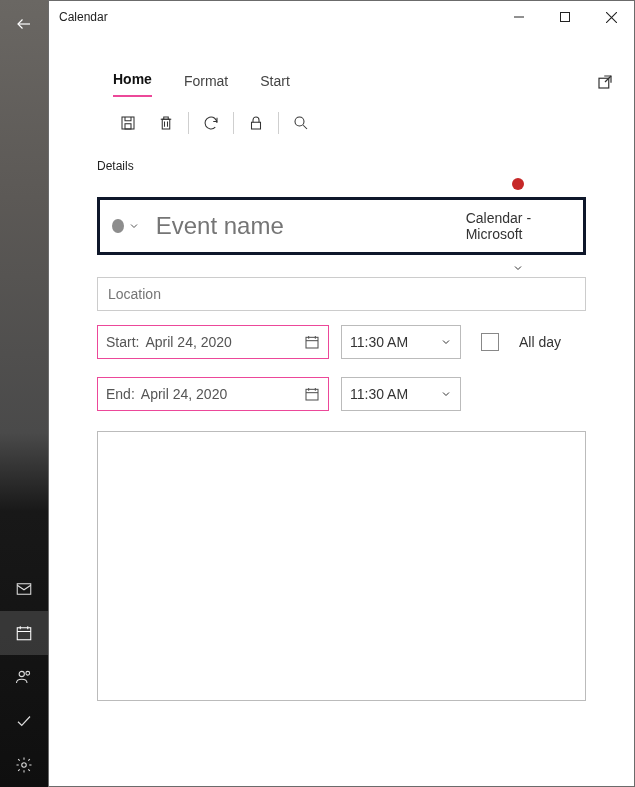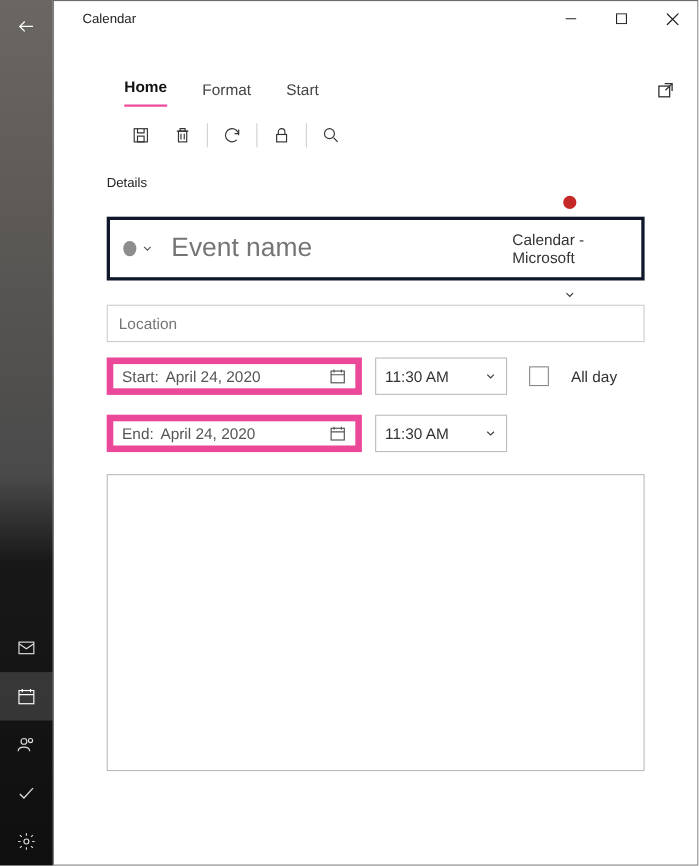--- a/index.html
+++ b/index.html
@@ -36,21 +36,21 @@
 .main {
   flex: 1;
   display: flex;
   flex-direction: column;
   border: 1px solid #6b6b6b;
 }
 .titlebar {
   height: 32px;
   display: flex;
   align-items: center;
-  padding-left: 26px;
+  padding-left: 10px;
   font-size: 12px;
 }
 .titlebar .t { flex: 1; }
 .winbtn {
   width: 46px; height: 32px;
   display: flex; align-items: center; justify-content: center;
   color: #222;
 }
 .ribbon {
   display: flex;
@@ -93,21 +93,21 @@
 }
 .calsel { display: flex; align-items: center; font-size: 14px; color: #333; gap: 20px; flex-direction: column;}
 .calsel .cdot { width:12px; height:12px; border-radius:50%; background:#c62828;}
 .location {
   width: 100%; height: 34px; border: 1px solid #ccc;
   padding: 0 10px; font-size: 14px; color: #999; outline: none;
   margin-bottom: 14px;
 }
 .dtrow { display: flex; align-items: center; gap: 12px; margin-bottom: 18px; }
 .datebox {
-  width: 232px; height: 34px; border: 6px solid #ec4899;
+  width: 232px; height: 34px; border: 1px solid #ec4899;
   display: flex; align-items: center; padding: 0 8px; font-size: 14px; color: #555;
 }
 .datebox .lbl { margin-right: 6px; }
 .datebox .val { flex: 1; }
 .datebox .cal { color: #555; }
 .timebox {
   width: 120px; height: 34px; border: 1px solid #bbb;
   display: flex; align-items: center; padding: 0 8px; font-size: 14px; color: #333;
 }
 .timebox .val { flex: 1; }

